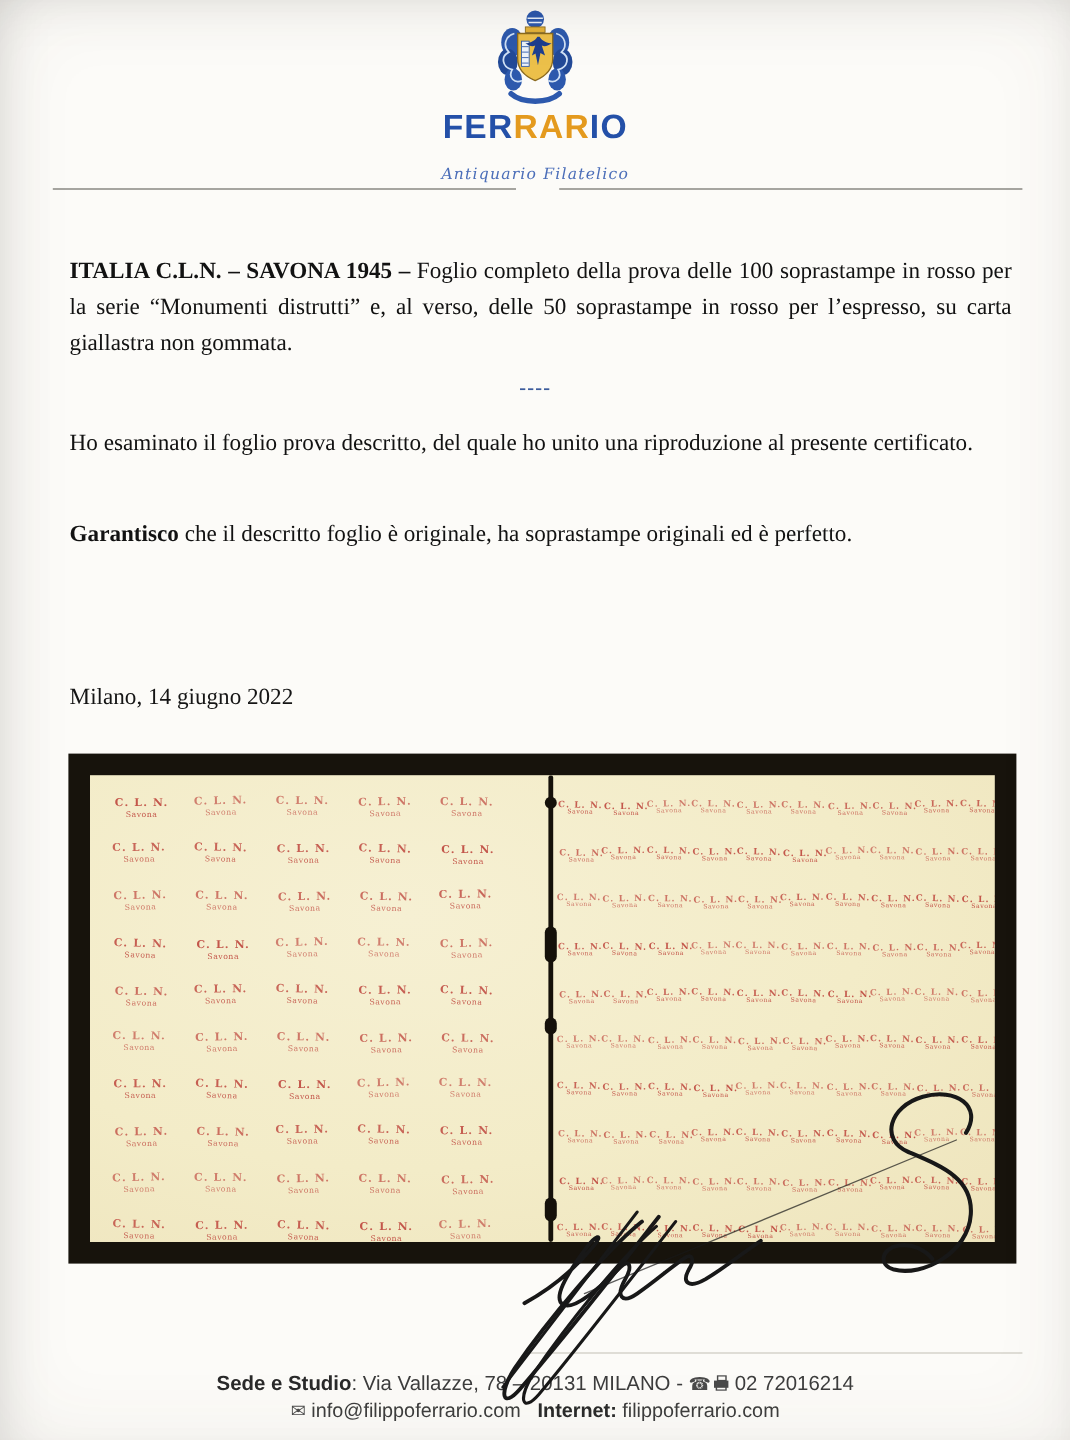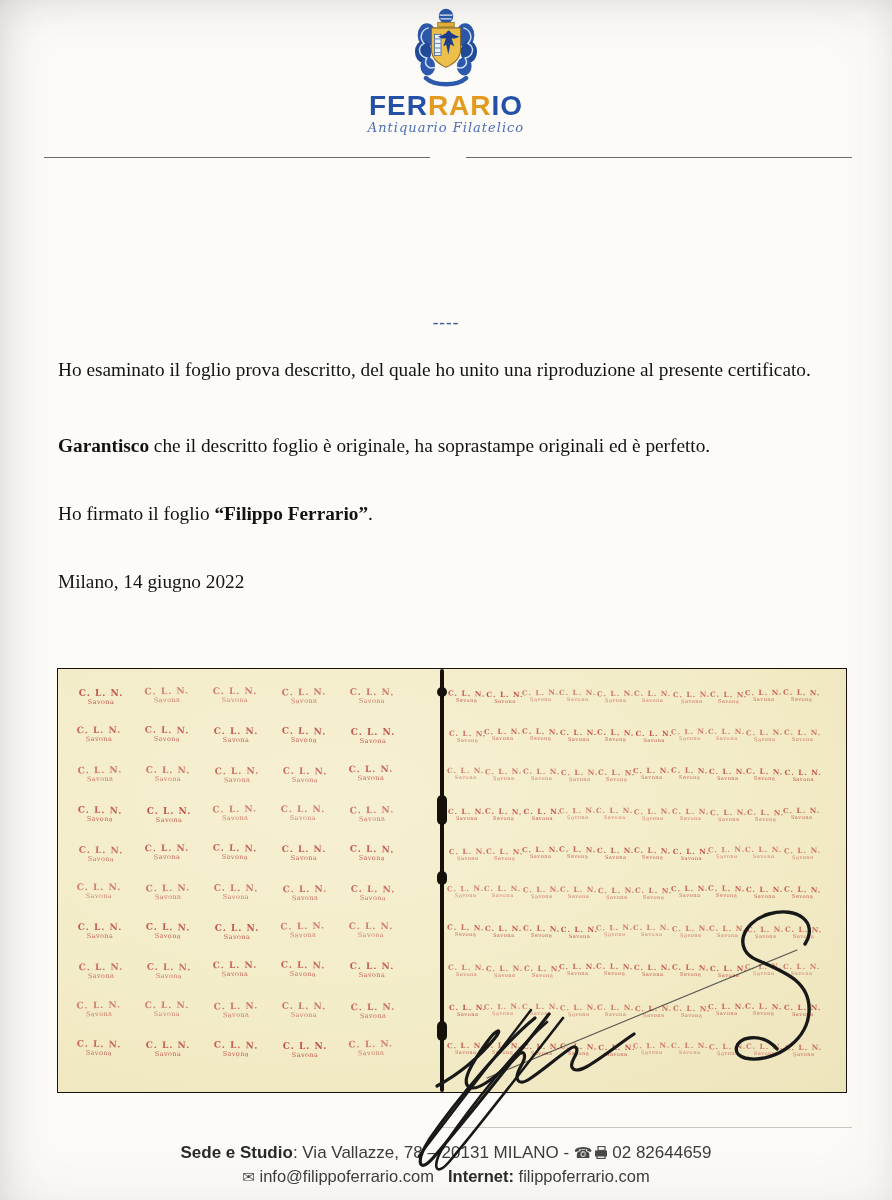--- a/index.html
+++ b/index.html
@@ -6,37 +6,37 @@
   .page{position:relative;width:892px;height:1200px;margin:0 auto;background:#fcfbf8;
         font-family:"Liberation Serif",serif;color:#151515;overflow:hidden;}
   .page::after{content:"";position:absolute;inset:0;pointer-events:none;z-index:20;
         box-shadow:inset 0 0 70px rgba(90,75,50,.07), inset 30px 0 50px -35px rgba(0,0,0,.14),
                    inset 0 30px 50px -35px rgba(0,0,0,.10), inset -20px 0 40px -30px rgba(0,0,0,.08);}
   
   .logo{position:absolute;top:6px;left:0;right:0;text-align:center;}
   .crest{display:block;margin:0 auto;}
   .wordmark{font-family:"Liberation Sans",sans-serif;font-size:28px;font-weight:800;
         letter-spacing:1px;line-height:1.0;margin-top:2px;}
-  .tagline{font-style:italic;font-size:13px;color:#4a6db8;margin-top:0;
+  .tagline{font-style:italic;font-size:13px;color:#4a6db8;margin-top:18px;
         font-family:"DejaVu Serif",serif;letter-spacing:1px;}
   
   .title-row{position:absolute;top:157px;left:44px;right:40px;display:flex;align-items:center;gap:36px;}
   .rule{flex:1;height:1px;background:#6e6c68;}
   .cert-title{font-size:24.5px;font-weight:400;letter-spacing:1.5px;color:#24242a;white-space:nowrap;
         margin:0;font-family:"Liberation Serif",serif;}
   
   .para{position:absolute;left:58px;width:785px;font-size:19.3px;line-height:30px;
         text-align:justify;color:#121212;}
   .b{font-weight:bold;}
   .divider{position:absolute;left:0;right:0;text-align:center;font-weight:bold;font-size:17px;
         letter-spacing:1px;}
   .dateline{position:absolute;left:58px;font-size:19.3px;}
   
-  .photo{position:absolute;left:57px;top:668px;width:790px;height:425px;background:#17130c;
-        padding:1px;box-sizing:border-box;z-index:1;}
+  .photo{position:absolute;left:57px;top:628px;width:790px;height:425px;background:#17130c;
+        padding:18px;box-sizing:border-box;z-index:1;}
   .photo-inner{position:relative;width:100%;height:100%;overflow:hidden;
         background:radial-gradient(ellipse at 35% 30%, #f6f0d3 0%, #f3ecc8 55%, #eee4bc 100%);}
   .sheet{position:absolute;top:8px;height:392px;display:grid;}
   .sheet-left{left:8px;width:340px;grid-template-columns:repeat(5,1fr);grid-template-rows:repeat(10,1fr);}
   .sheet-right{left:390px;width:326px;grid-template-columns:repeat(10,1fr);grid-template-rows:repeat(10,1fr);}
   .ov{display:flex;flex-direction:column;align-items:center;justify-content:center;line-height:1.1;}
   .ov span{display:block;white-space:nowrap;}
   .ov .l1{font-weight:bold;letter-spacing:1px;font-family:"DejaVu Serif",serif;}
   .ov .l2{letter-spacing:.4px;font-family:"DejaVu Serif",serif;}
   .sheet-left .l1{font-size:9px;} .sheet-left .l2{font-size:6.5px;}
@@ -93,28 +93,28 @@
     </svg>
     <div class="wordmark"><span class="wm-blue" style="color: rgb(36, 80, 168);">FER</span><span class="wm-gold" style="color: rgb(228, 154, 30);">RAR</span><span class="wm-blue" style="color: rgb(36, 80, 168);">IO</span></div>
     <div class="tagline">Antiquario Filatelico</div>
   </div>
 
   <div class="title-row">
     <div class="rule"></div>
     <div class="rule"></div>
   </div>
 
+  <div class="para" style="top:212px;"><span class="b">ITALIA C.L.N. – SAVONA 1945 –</span><span> Foglio completo della prova delle 100 soprastampe in rosso per la serie “Monumenti distrutti” e, al verso, delle 50 soprastampe in rosso per l’espresso, su carta giallastra non gommata.</span></div>
 
   <div class="divider" style="top: 313px; color: rgb(60, 92, 156);">----</div>
 
   <div class="para" style="top:355px;">Ho esaminato il foglio prova descritto, del quale ho unito una riproduzione al presente certificato.</div>
 
   <div class="para" style="top:431px;"><span class="b">Garantisco</span><span> che il descritto foglio è originale, ha soprastampe originali ed è perfetto.</span></div>
 
-  <div class="para" style="top:499px;"><span>Ho firmato il foglio </span><span class="b">“Filippo Ferrario”</span><span>.</span></div>
 
   <div class="dateline" style="top:571px;">Milano, 14 giugno 2022</div>
 
   <div class="photo">
     <div class="photo-inner">
       <div class="sheet sheet-left">
           <div class="ov" style="color: rgb(192, 76, 66); opacity: 0.93; transform: rotate(0deg) translate(1px, 1px);">
             <span class="l1">C. L. N.</span>
             <span class="l2">Savona</span>
           </div>
@@ -741,20 +741,20 @@
       <path d="M 380,168 C 402,156 420,142 438,120 C 446,110 440,110 430,124 C 414,146 404,164 412,169 C 422,175 446,152 460,138 C 468,130 470,138 464,148 C 456,162 461,169 474,160 C 490,149 502,138 514,130 C 520,126 522,132 517,140 C 511,151 517,156 531,148 C 549,137 562,126 577,116" stroke-width="3.2"></path>
     </g>
   </svg>
 
   <div class="footer">
     <div class="row1">
       <span class="b">Sede e Studio</span><span>: Via Vallazze, 78 – 20131 MILANO - </span><span class="glyph-icon">☎</span><svg class="fax-svg" width="14" height="13" viewBox="0 0 14 13" aria-hidden="true">
           <rect x="4" y="0.5" width="7" height="4" fill="none" stroke="#4a4a4a" stroke-width="1.2"></rect>
           <rect x="1" y="4.5" width="12" height="6" fill="#4a4a4a"></rect>
           <rect x="3" y="9" width="8" height="3.5" fill="none" stroke="#4a4a4a" stroke-width="1.2"></rect>
-        </svg><span> 02 82644659</span>
+        </svg><span> 02 72016214</span>
     </div>
     <div class="row2">
       <span class="glyph-icon">✉</span><span> info@filippoferrario.com</span><span class="gap"></span><span class="b">Internet:</span><span> filippoferrario.com</span>
     </div>
   </div>
 
 </div>
 
 </body></html>

